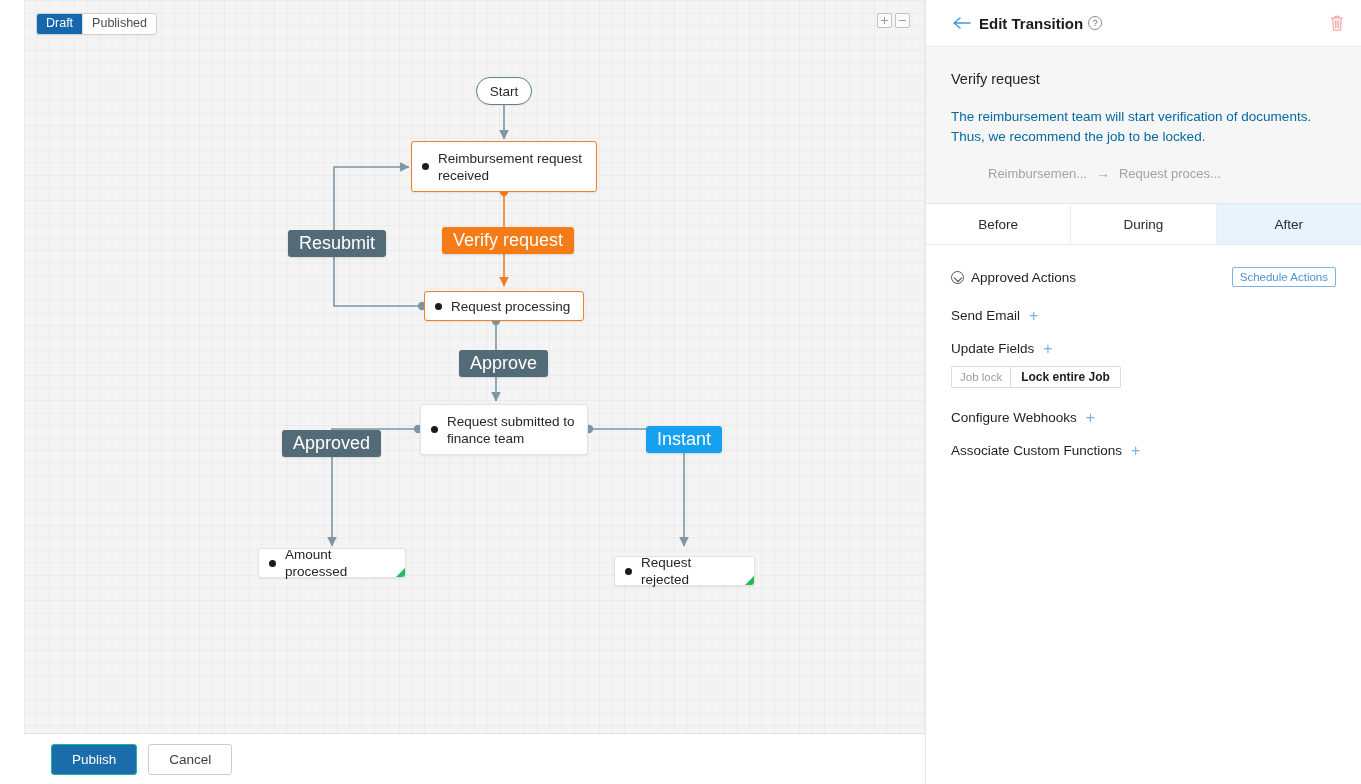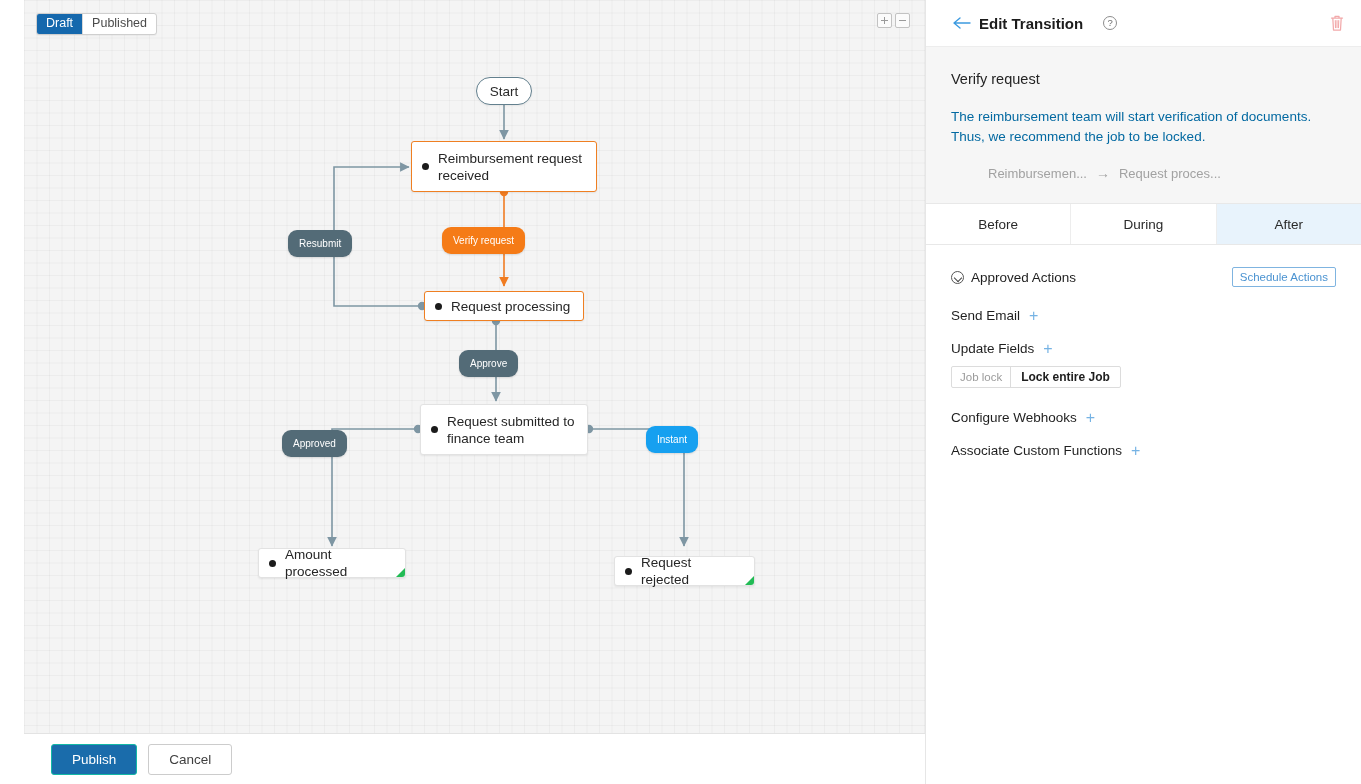--- a/index.html
+++ b/index.html
@@ -149,25 +149,25 @@
     font-size: 13.5px;
     color: #2b2b2b;
     cursor: pointer;
     box-shadow: 0 1px 2px rgba(0,0,0,0.06);
   }
 
   
   .chip {
     position: absolute;
     z-index: 12;
-    border-radius: 9px;
+    border-radius: 3px;
     display: flex;
     align-items: center;
     justify-content: center;
-    font-size: 10px;
+    font-size: 18px;
     color: #ffffff;
     background: #536b77;
     padding: 0 11px;
     cursor: pointer;
     box-shadow: 0 1px 2px rgba(0,0,0,0.12);
     white-space: nowrap;
   }
   .chip.chip-selected { background: #f57b17; }
   .chip.chip-blue { background: #16a0f0; }
 
@@ -224,21 +224,21 @@
   .back-arrow {
     width: 20px; height: 16px;
     cursor: pointer;
     flex: 0 0 auto;
     margin-right: 8px;
   }
   .panel-title {
     font-size: 15px;
     color: #1c1c1c;
     font-weight: bold;
-    margin-right: 20px;
+    margin-right: 5px;
   }
   .help-icon {
     width: 14px; height: 14px;
     border: 1px solid #8d8d8d;
     border-radius: 50%;
     color: #6a6a6a;
     font-size: 9.5px;
     line-height: 12px;
     text-align: center;
     cursor: pointer;

